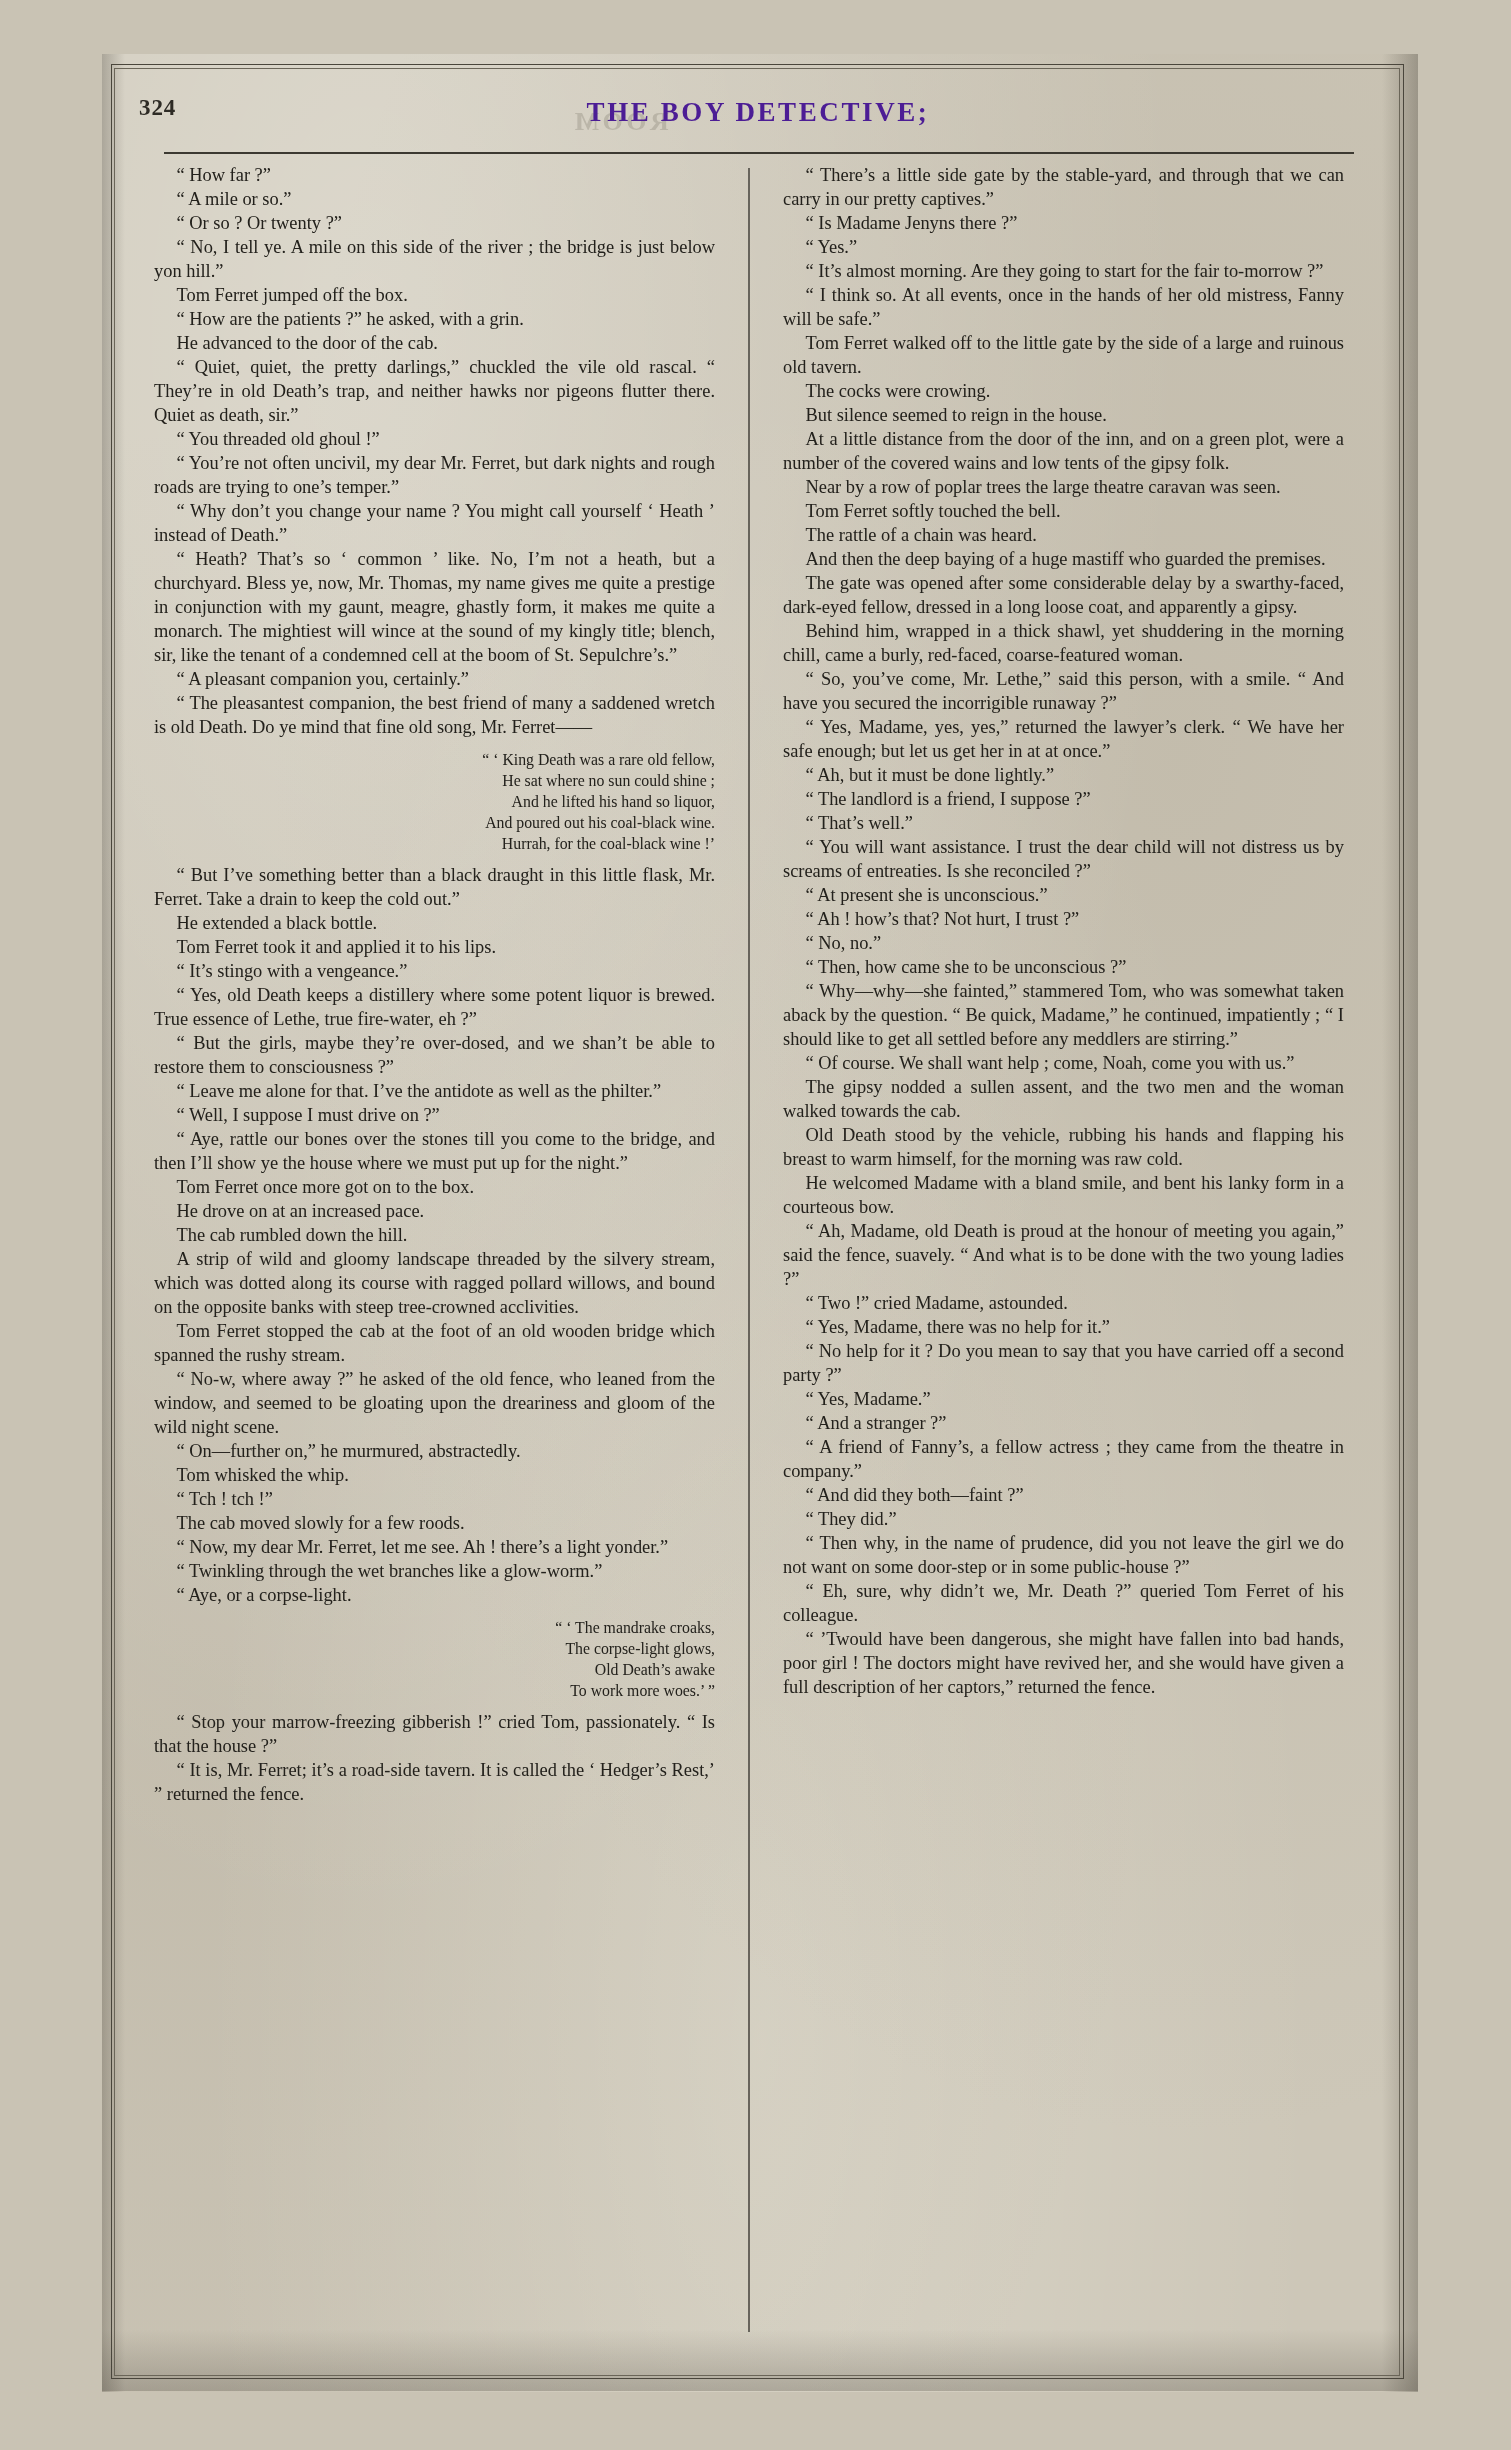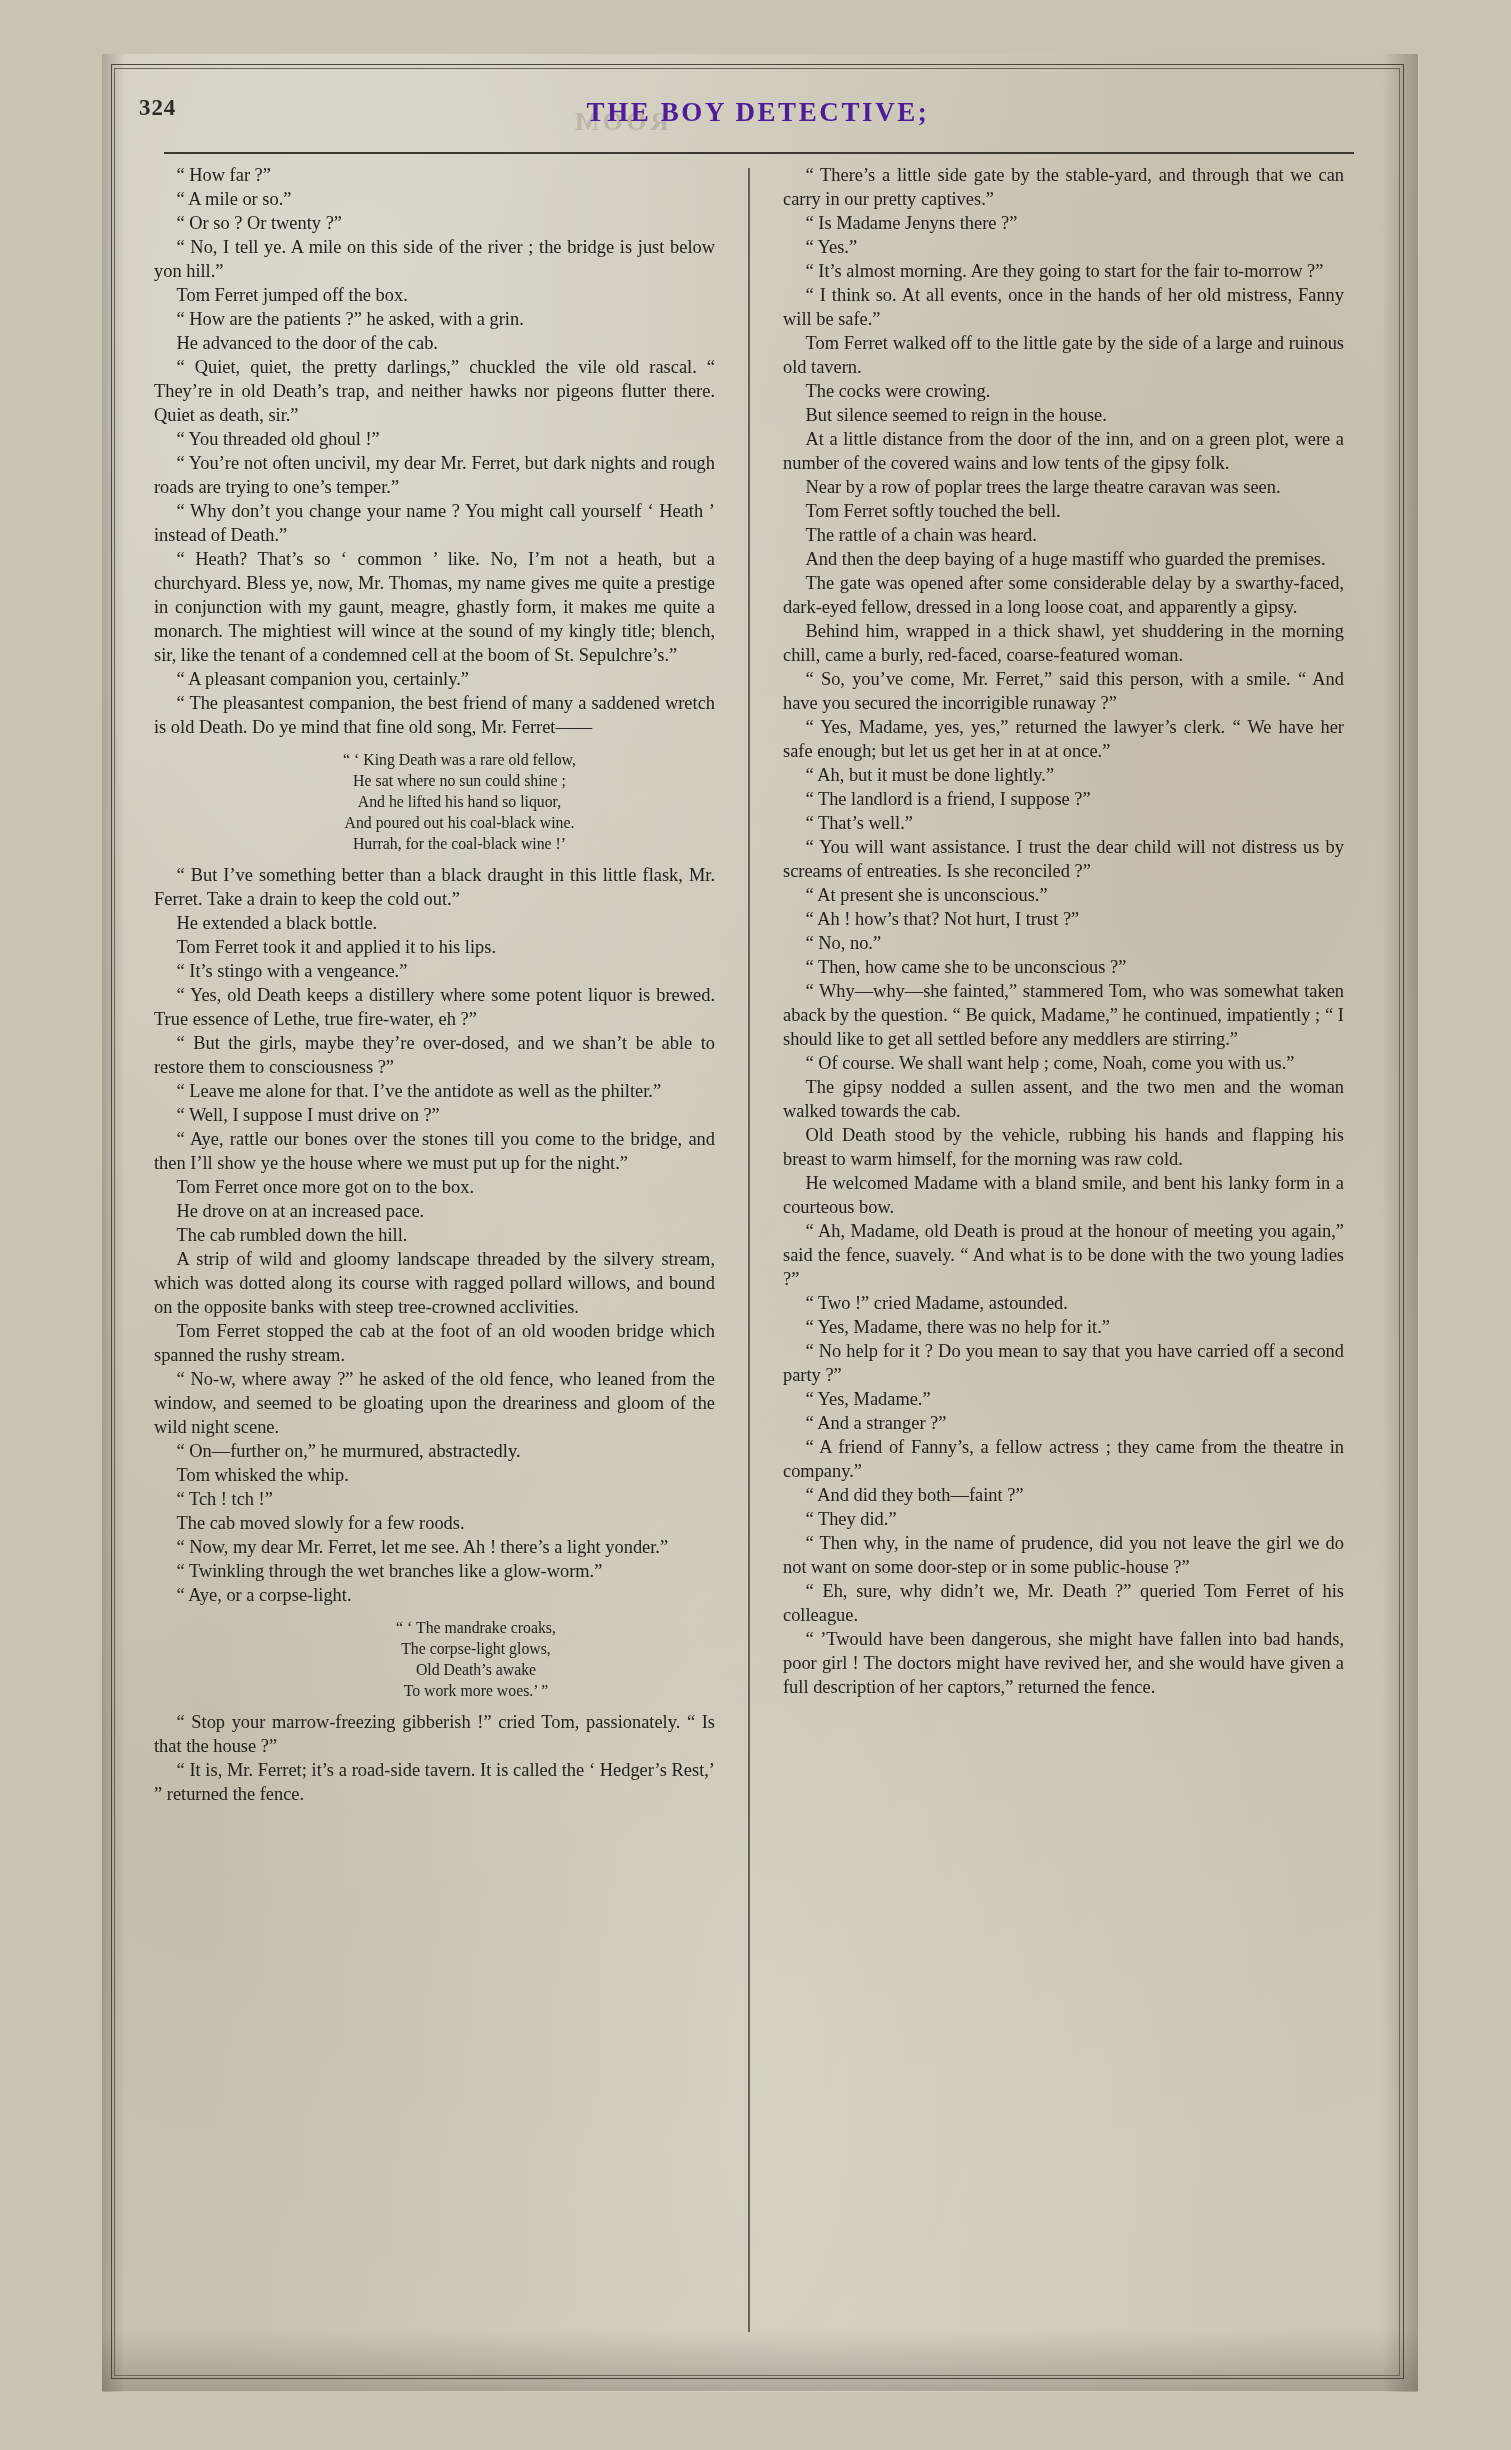--- a/index.html
+++ b/index.html
@@ -128,21 +128,21 @@
   }
   p {
     margin: 0;
     text-indent: 22.5px;
   }
   
   .verse {
     margin: 9.5px 0 9.5px 0;
     font-size: 15.8px;
     line-height: 21px;
-    text-align: center;
+    text-align: right;
     padding-left: 50px;
   }
   .verse div { white-space: pre-wrap; }
   .verse.v2 { padding-left: 83px; }
   
   .ghost {
     position: absolute;
     font-size: 26px;
     font-weight: bold;
     letter-spacing: 3.5px;
@@ -259,21 +259,21 @@
         <p>Tom Ferret walked off to the little gate by the side of a large and ruinous old tavern.</p>
         <p>The cocks were crowing.</p>
         <p>But silence seemed to reign in the house.</p>
         <p>At a little distance from the door of the inn, and on a green plot, were a number of the covered wains and low tents of the gipsy folk.</p>
         <p>Near by a row of poplar trees the large theatre caravan was seen.</p>
         <p>Tom Ferret softly touched the bell.</p>
         <p>The rattle of a chain was heard.</p>
         <p>And then the deep baying of a huge mastiff who guarded the premises.</p>
         <p>The gate was opened after some considerable delay by a swarthy-faced, dark-eyed fellow, dressed in a long loose coat, and apparently a gipsy.</p>
         <p>Behind him, wrapped in a thick shawl, yet shuddering in the morning chill, came a burly, red-faced, coarse-featured woman.</p>
-        <p>“ So, you’ve come, Mr. Ferret,” said this person, with a smile.  “ And have you secured the incorrigible runaway ?”</p>
+        <p>“ So, you’ve come, Mr. Lethe,” said this person, with a smile.  “ And have you secured the incorrigible runaway ?”</p>
         <p>“ Yes, Madame, yes, yes,” returned the lawyer’s clerk.  “ We have her safe enough; but let us get her in at at once.”</p>
         <p>“ Ah, but it must be done lightly.”</p>
         <p>“ The landlord is a friend, I suppose ?”</p>
         <p>“ That’s well.”</p>
         <p>“ You will want assistance.  I trust the dear child will not distress us by screams of entreaties.  Is she reconciled ?”</p>
         <p>“ At present she is unconscious.”</p>
         <p>“ Ah !  how’s that?   Not hurt, I trust ?”</p>
         <p>“ No, no.”</p>
         <p>“ Then, how came she to be unconscious ?”</p>
         <p>“ Why—why—she fainted,” stammered Tom, who was somewhat taken aback by the question.  “ Be quick, Madame,” he continued, impatiently ;  “ I should like to get all settled before any meddlers are stirring.”</p>

